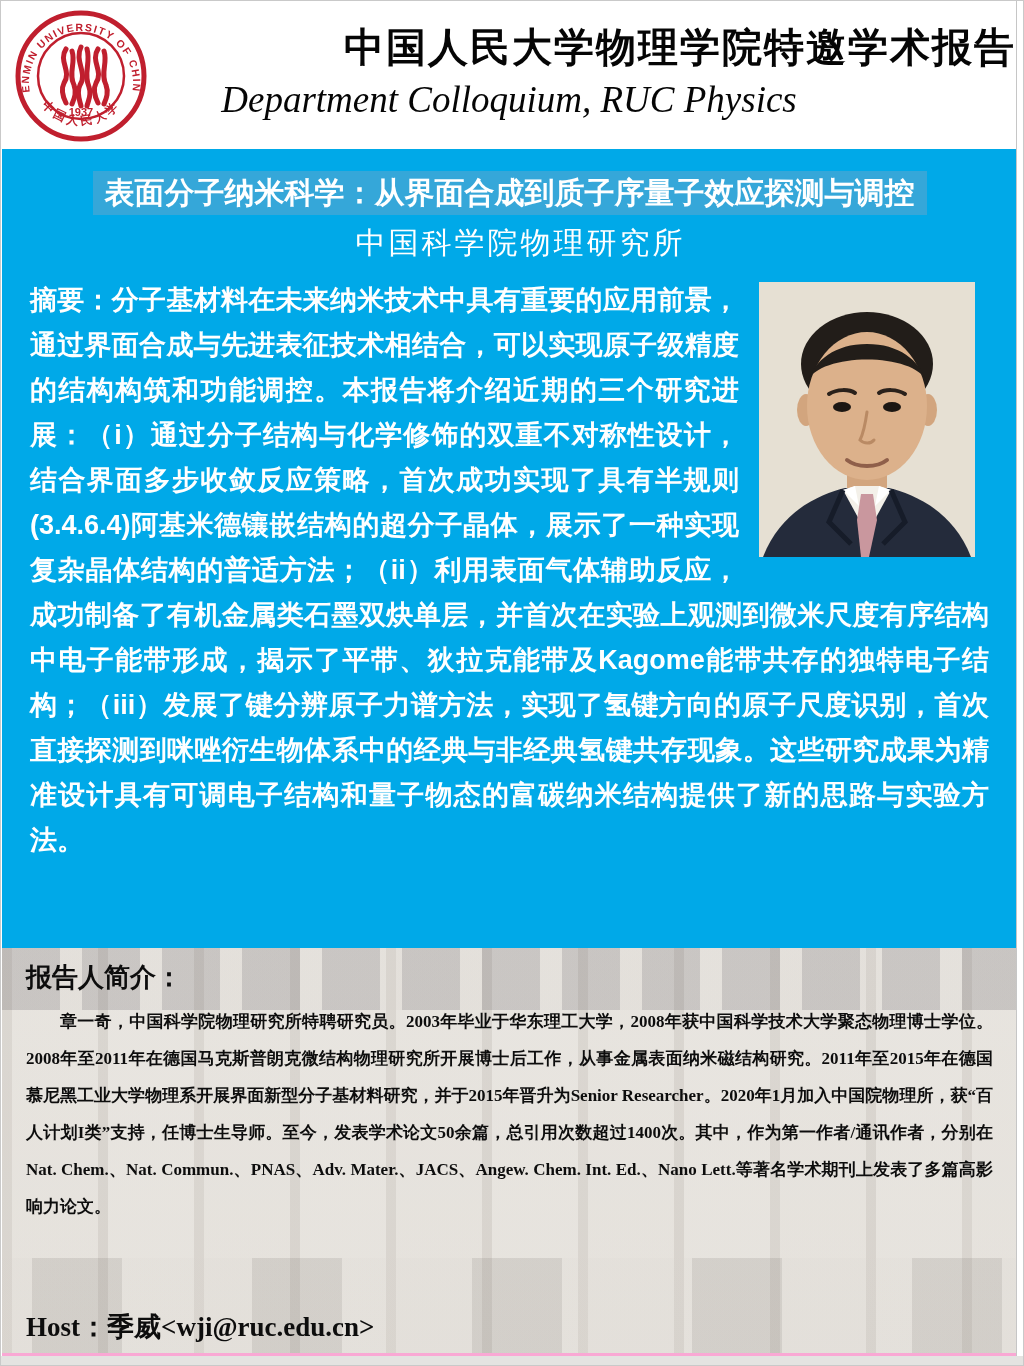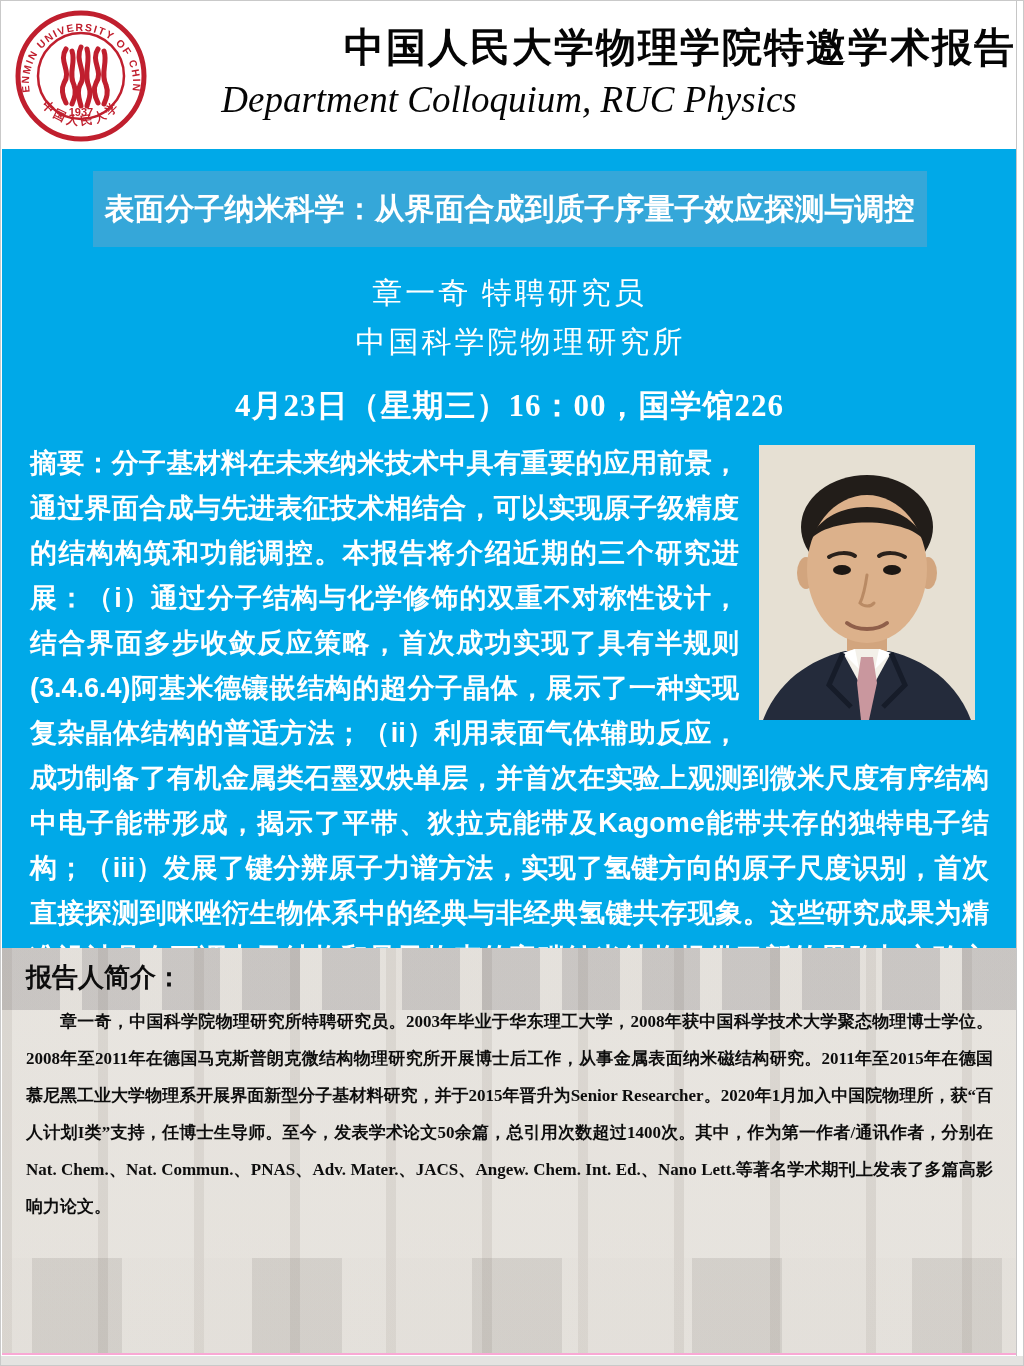--- a/index.html
+++ b/index.html
@@ -18,37 +18,37 @@
             font-family:"Liberation Serif", serif; }
   .hdr-en { position:absolute; left:0; top:76px; width:100%; text-align:center;
             font-size:37px; font-weight:normal; font-style:italic; color:#050505;
             font-family:"Liberation Serif", serif; }
 
   
   .blue { position:absolute; left:1px; top:148px; width:1015px; height:799px; background:#00a9e8; }
   .talk-title-wrap { text-align:center; padding-top:22px; }
   .talk-title { display:inline-block; background:#35a7d9; color:#ffffff;
                 font-family:"Liberation Sans", sans-serif; font-weight:bold;
-                font-size:30px; line-height:44px; padding:16px 12px; }
+                font-size:30px; line-height:44px; padding:0 12px; }
   .speaker { margin-top:26px; text-align:center; color:#ffffff; font-size:30px;
              font-family:"Liberation Serif", serif; letter-spacing:3px; }
   .affil   { margin-top:8px; text-align:center; color:#ffffff; font-size:30px;
              font-family:"Liberation Serif", serif; letter-spacing:3px;padding-left:22px; }
   .date    { margin-top:22px; text-align:center; color:#ffffff; font-size:31px; font-weight:bold;
              font-family:"Liberation Serif", serif; letter-spacing:1px; }
   .abstract { margin:14px 28px 0 28px; color:#ffffff; text-align:justify;
               font-family:"Liberation Sans", sans-serif; font-weight:bold;
               font-size:27px; line-height:45px; }
   .photo { float:right; width:216px; height:275px; margin:4px 14px 12px 20px;
            background:#ece6d9; }
   .photo svg { display:block; }
 
   
   .bio { position:absolute; left:1px; top:947px; width:1015px; height:405px;
-         border-bottom:2px solid #f9a8d4; overflow:hidden; color:#0d0d0d; }
+         border-bottom:5px solid #f9a8d4; overflow:hidden; color:#0d0d0d; }
   .bio-bg { position:absolute; inset:0;
       background:
         linear-gradient(rgba(240,238,234,0.62), rgba(240,238,234,0.62)),
         repeating-linear-gradient(90deg,
           rgba(158,148,138,0.55) 0 10px, rgba(221,215,207,0.30) 10px 96px,
           rgba(146,136,126,0.50) 96px 106px, rgba(228,223,217,0.32) 106px 192px),
         linear-gradient(#d8d3cc, #cfc9c1); }
   .bio-band-top { position:absolute; left:0; right:0; top:0; height:62px;
       background:repeating-linear-gradient(90deg,
         rgba(62,58,66,0.45) 0 58px, rgba(205,200,195,0.35) 58px 80px);
@@ -94,23 +94,21 @@
       <text x="67" y="107" font-size="11" font-weight="bold" fill="#c01f2e" text-anchor="middle" font-family="Liberation Sans, sans-serif">1937</text>
     </svg>
     <div class="hdr-zh">中国人民大学物理学院特邀学术报告</div>
     <div class="hdr-en">Department Colloquium, RUC Physics</div>
   </div>
 
   <div class="blue">
     <div class="talk-title-wrap">
       <span class="talk-title">表面分子纳米科学：从界面合成到质子序量子效应探测与调控</span>
     </div>
-    <div class="speaker">章一奇 特聘研究员</div>
     <div class="affil">中国科学院物理研究所</div>
-    <div class="date">4月23日（星期三）16：00，国学馆226</div>
 
     <div class="abstract">
       <div class="photo">
         <svg viewBox="0 0 216 275" width="216" height="275">
           <rect x="0" y="0" width="216" height="275" fill="#ebe5d8"></rect>
           <rect x="0" y="0" width="216" height="275" fill="#d9d2c2" opacity="0.25"></rect>
 
           <rect x="88" y="170" width="40" height="55" fill="#d2a57e"></rect>
 
           <ellipse cx="108" cy="82" rx="66" ry="52" fill="#221d19"></ellipse>
@@ -147,17 +145,18 @@
       <span>摘要：分子基材料在未来纳米技术中具有重要的应用前景，通过界面合成与先进表征技术相结合，可以实现原子级精度的结构构筑和功能调控。本报告将介绍近期的三个研究进展：（i）通过分子结构与化学修饰的双重不对称性设计，结合界面多步收敛反应策略，首次成功实现了具有半规则(3.4.6.4)阿基米德镶嵌结构的超分子晶体，展示了一种实现复杂晶体结构的普适方法；（ii）利用表面气体辅助反应，成功制备了有机金属类石墨双炔单层，并首次在实验上观测到微米尺度有序结构中电子能带形成，揭示了平带、狄拉克能带及Kagome能带共存的独特电子结构；（iii）发展了键分辨原子力谱方法，实现了氢键方向的原子尺度识别，首次直接探测到咪唑衍生物体系中的经典与非经典氢键共存现象。这些研究成果为精准设计具有可调电子结构和量子物态的富碳纳米结构提供了新的思路与实验方法。</span>
     </div>
   </div>
 
   <div class="bio">
     <div class="bio-bg"></div>
     <div class="bio-band-top"></div>
     <div class="bio-band-bottom"></div>
     <div class="bio-heading">报告人简介：</div>
     <div class="bio-text">章一奇，中国科学院物理研究所特聘研究员。2003年毕业于华东理工大学，2008年获中国科学技术大学聚态物理博士学位。2008年至2011年在德国马克斯普朗克微结构物理研究所开展博士后工作，从事金属表面纳米磁结构研究。2011年至2015年在德国慕尼黑工业大学物理系开展界面新型分子基材料研究，并于2015年晋升为Senior Researcher。2020年1月加入中国院物理所，获“百人计划I类”支持，任博士生导师。至今，发表学术论文50余篇，总引用次数超过1400次。其中，作为第一作者/通讯作者，分别在Nat. Chem.、Nat. Commun.、PNAS、Adv. Mater.、JACS、Angew. Chem. Int. Ed.、Nano Lett.等著名学术期刊上发表了多篇高影响力论文。</div>
+    <div class="host"><span>Host：</span><span>季威&lt;wji@ruc.edu.cn&gt;</span></div>
   </div>
 
   <div class="bottom-strip"></div>
   <div class="right-edge-line"></div>
 </div>
 
 </body></html>

